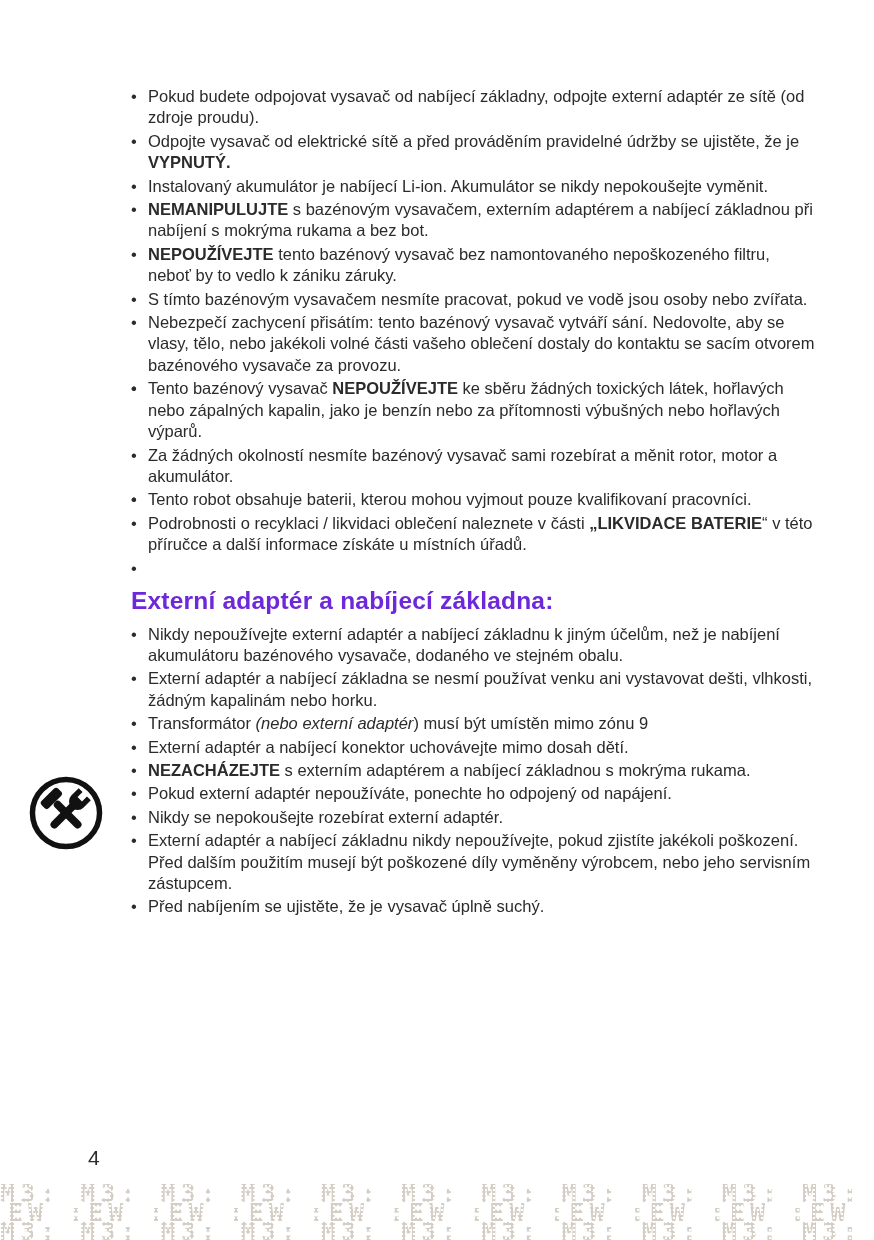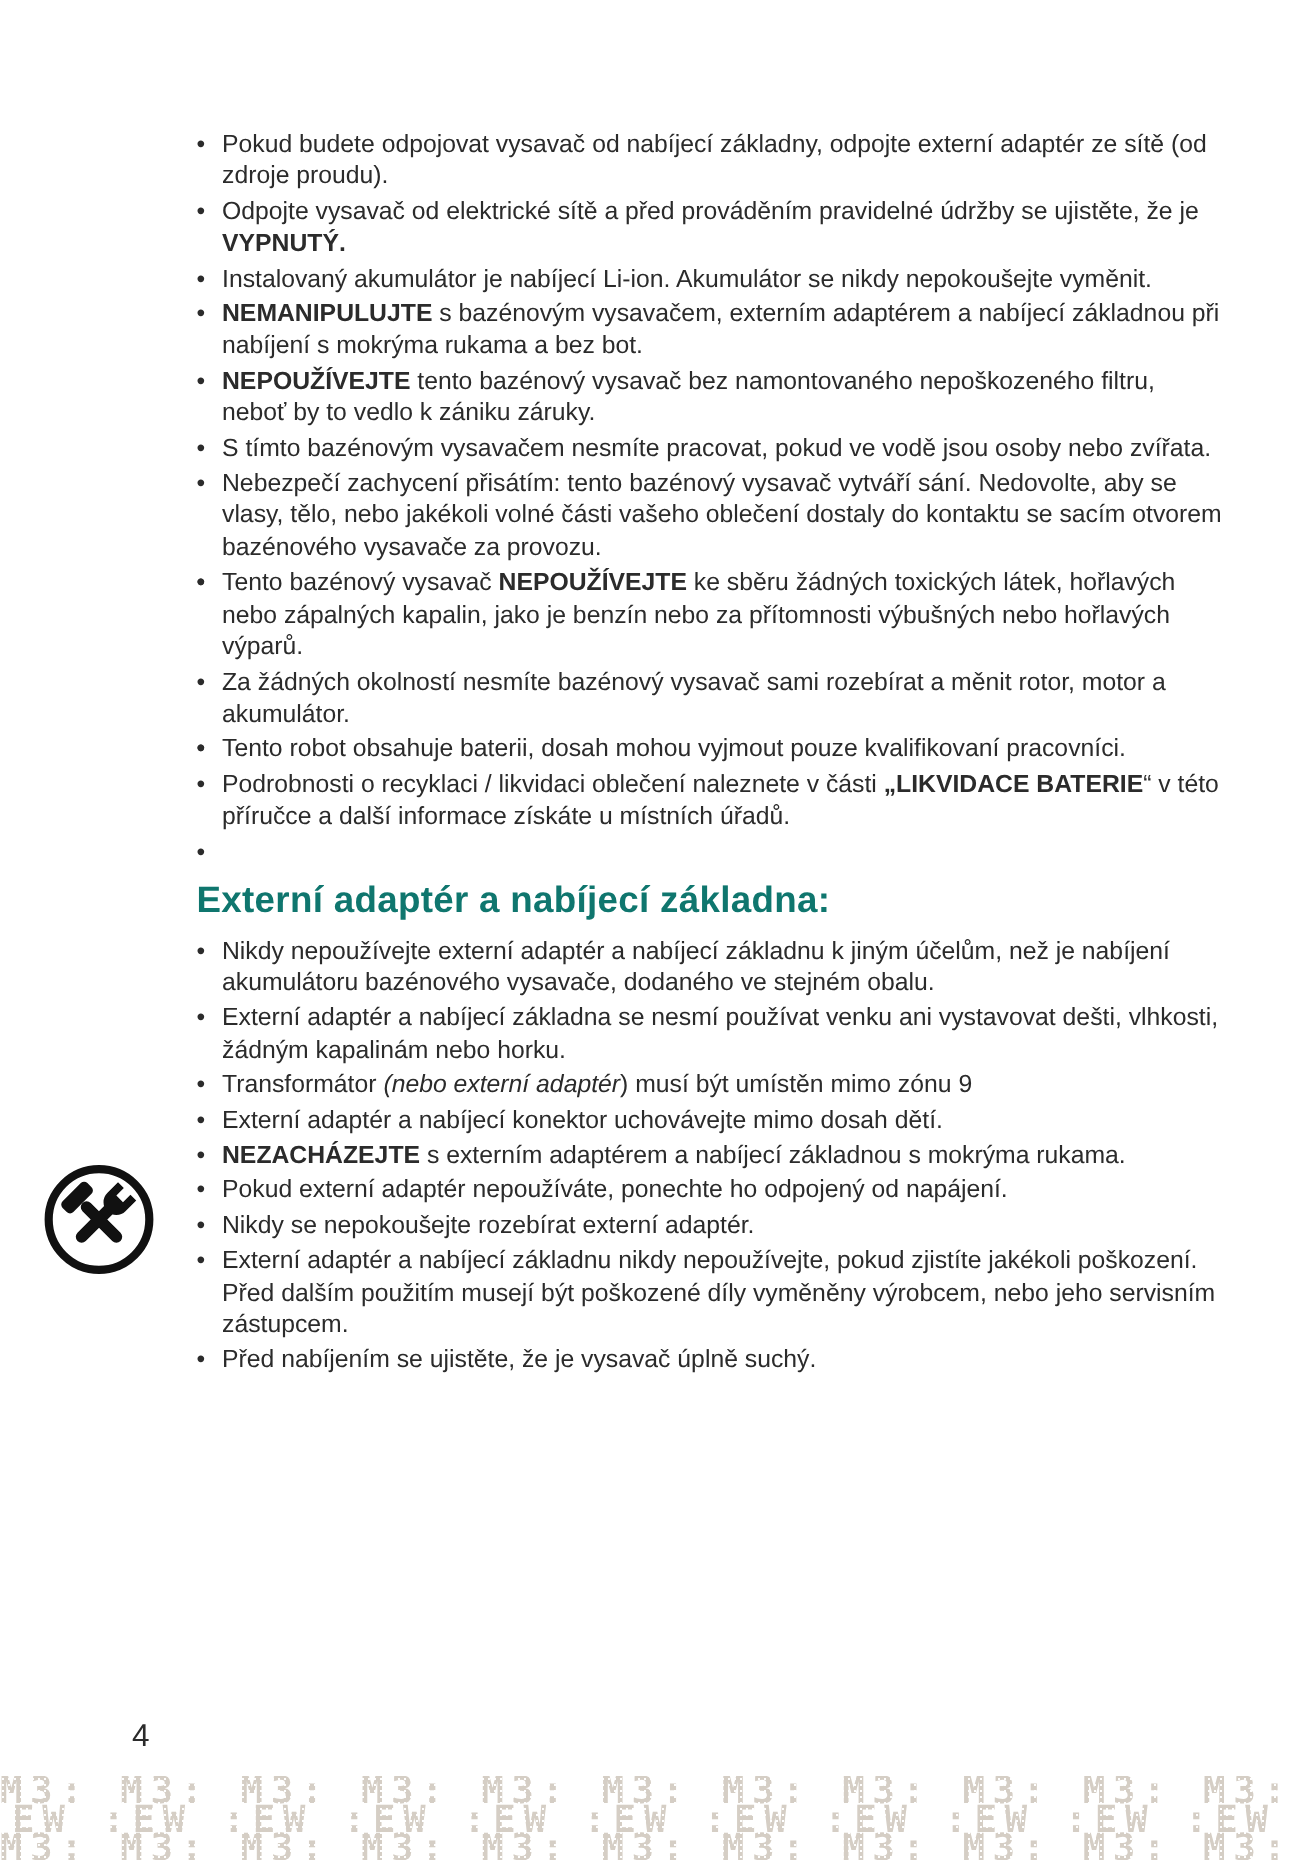--- a/index.html
+++ b/index.html
@@ -34,21 +34,21 @@
   ul.bullet-list li .bullet {
     position: absolute;
     left: 0;
     top: 0;
   }
   .b { font-weight: bold; text-align: right; }
   .i { font-style: italic; }
   h2.section-heading {
     font-size: 24.5px;
     font-weight: bold;
-    color: #0f766e;
+    color: #6d28d9;
     margin: 31px 0 9px 0;
     letter-spacing: 0.2px;
   }
   .tools-badge {
     position: absolute;
     left: 27px;
     top: 774px;
     width: 78px;
     height: 78px;
   }
@@ -96,21 +96,21 @@
       <li><span class="bullet">•</span><span>Odpojte vysavač od elektrické sítě a před prováděním pravidelné údržby se ujistěte, že je </span><span class="b">VYPNUTÝ.</span></li>
       <li><span class="bullet">•</span><span>Instalovaný akumulátor je nabíjecí Li-ion. Akumulátor se nikdy nepokoušejte vyměnit.</span></li>
       <li><span class="bullet">•</span><span class="b">NEMANIPULUJTE</span><span> s bazénovým vysavačem, externím adaptérem a nabíjecí základnou při nabíjení s mokrýma rukama a bez bot.</span></li>
       <li><span class="bullet">•</span><span class="b">NEPOUŽÍVEJTE</span><span> tento bazénový vysavač bez namontovaného nepoškozeného filtru, neboť by to vedlo k zániku záruky.</span></li>
       <li><span class="bullet">•</span><span>S tímto bazénovým vysavačem nesmíte pracovat, pokud ve vodě jsou osoby nebo zvířata.</span></li>
       <li><span class="bullet">•</span><span>Nebezpečí zachycení přisátím: tento bazénový vysavač vytváří sání. Nedovolte, aby se vlasy, tělo, nebo jakékoli volné části vašeho oblečení dostaly do kontaktu se sacím otvorem bazénového vysavače za provozu.</span></li>
       <li><span class="bullet">•</span></li>
       <li><span class="bullet">•</span><span>Tento bazénový vysavač </span><span class="b">NEPOUŽÍVEJTE</span><span> ke sběru žádných toxických látek, hořlavých nebo zápalných kapalin, jako je benzín nebo za přítomnosti výbušných nebo hořlavých výparů.</span></li>
       <li><span class="bullet">•</span><span>Za žádných okolností nesmíte bazénový vysavač sami rozebírat a měnit rotor, motor a akumulátor.</span></li>
       <li><span class="bullet">•</span></li>
-      <li><span class="bullet">•</span><span>Tento robot obsahuje baterii, dosah mohou vyjmout pouze kvalifikovaní pracovníci.</span></li>
+      <li><span class="bullet">•</span><span>Tento robot obsahuje baterii, kterou mohou vyjmout pouze kvalifikovaní pracovníci.</span></li>
       <li><span class="bullet">•</span><span>Podrobnosti o recyklaci / likvidaci oblečení naleznete v části </span><span class="b">„LIKVIDACE BATERIE</span><span>“ v této příručce a další informace získáte u místních úřadů.</span></li>
       <li><span class="bullet">•</span></li>
     </ul>
 
   <h2 class="section-heading">Externí adaptér a nabíjecí základna:</h2>
 
   <ul class="bullet-list">
       <li><span class="bullet">•</span><span>Nikdy nepoužívejte externí adaptér a nabíjecí základnu k jiným účelům, než je nabíjení akumulátoru bazénového vysavače, dodaného ve stejném obalu.</span></li>
       <li><span class="bullet">•</span><span>Externí adaptér a nabíjecí základna se nesmí používat venku ani vystavovat dešti, vlhkosti, žádným kapalinám nebo horku.</span></li>
       <li><span class="bullet">•</span><span>Transformátor </span><span class="i">(nebo externí adaptér</span><span>) musí být umístěn mimo zónu 9</span></li>

